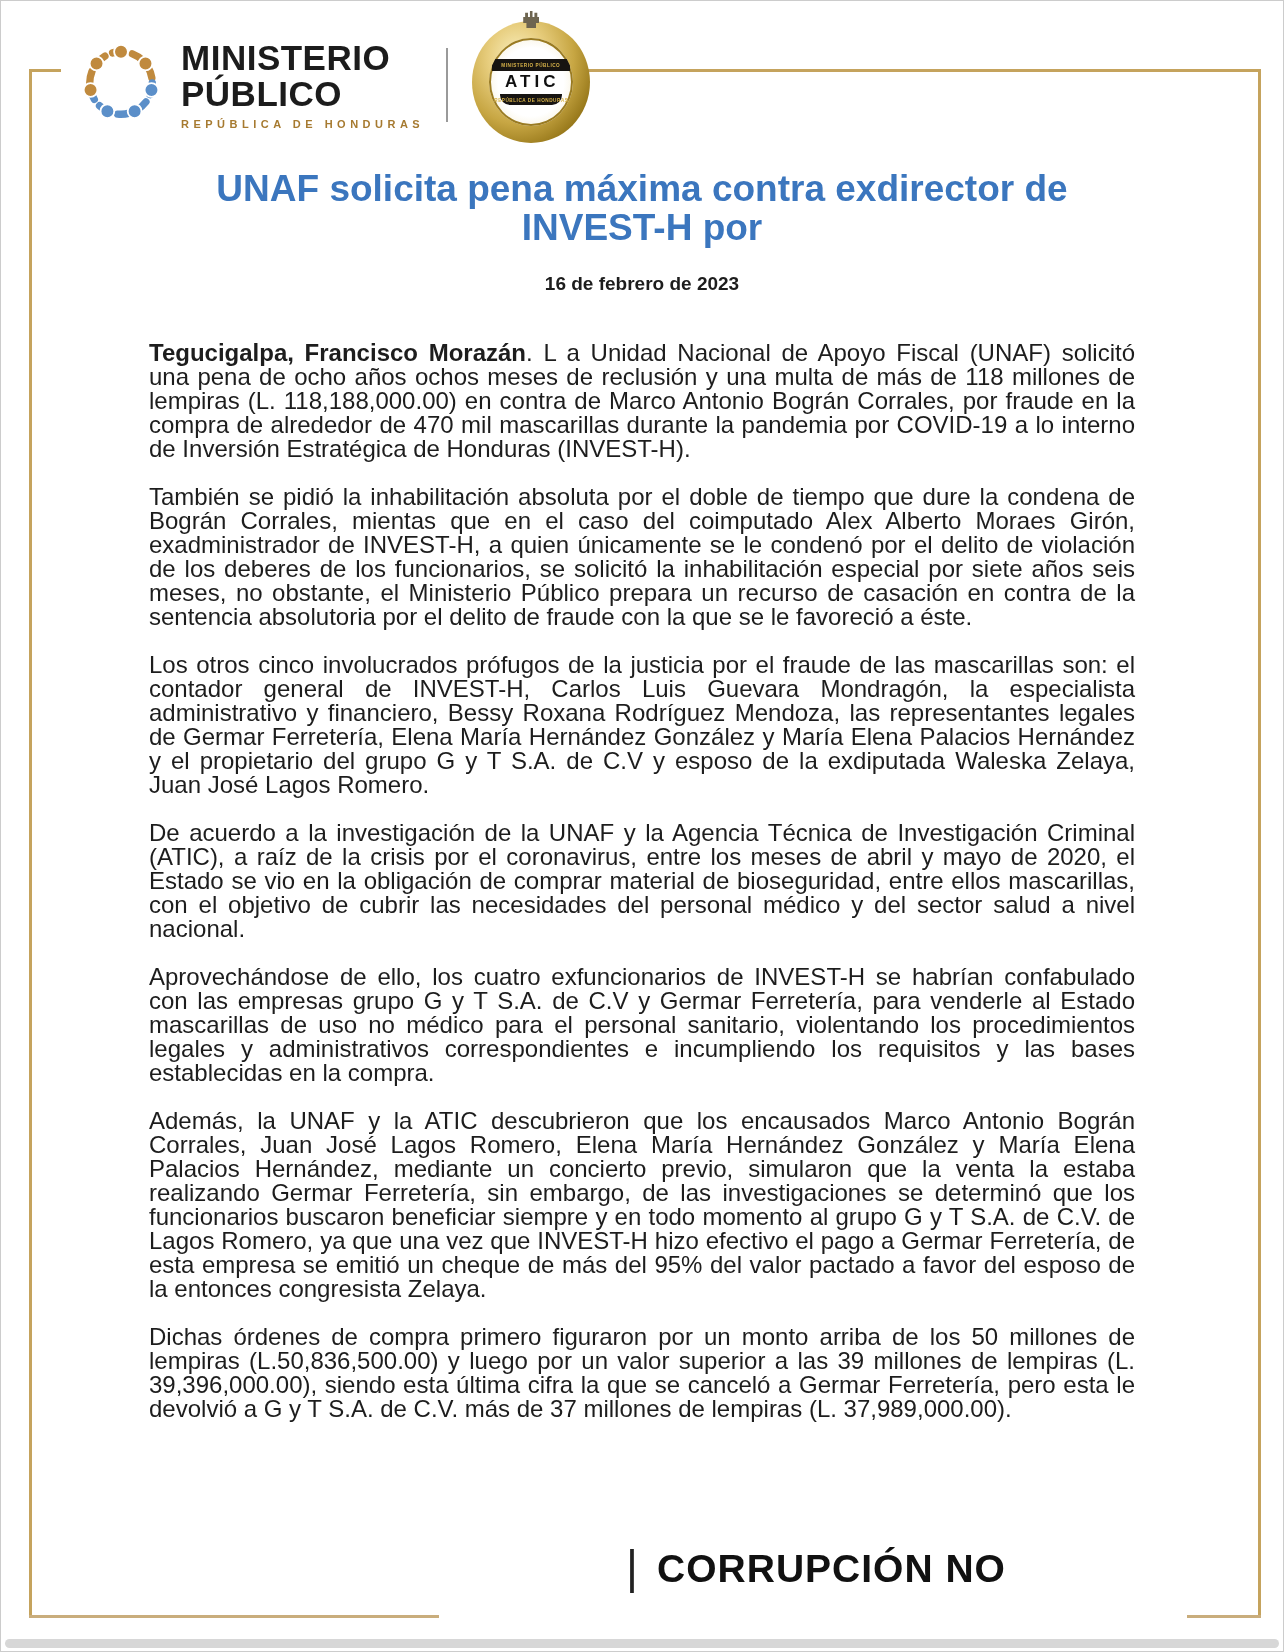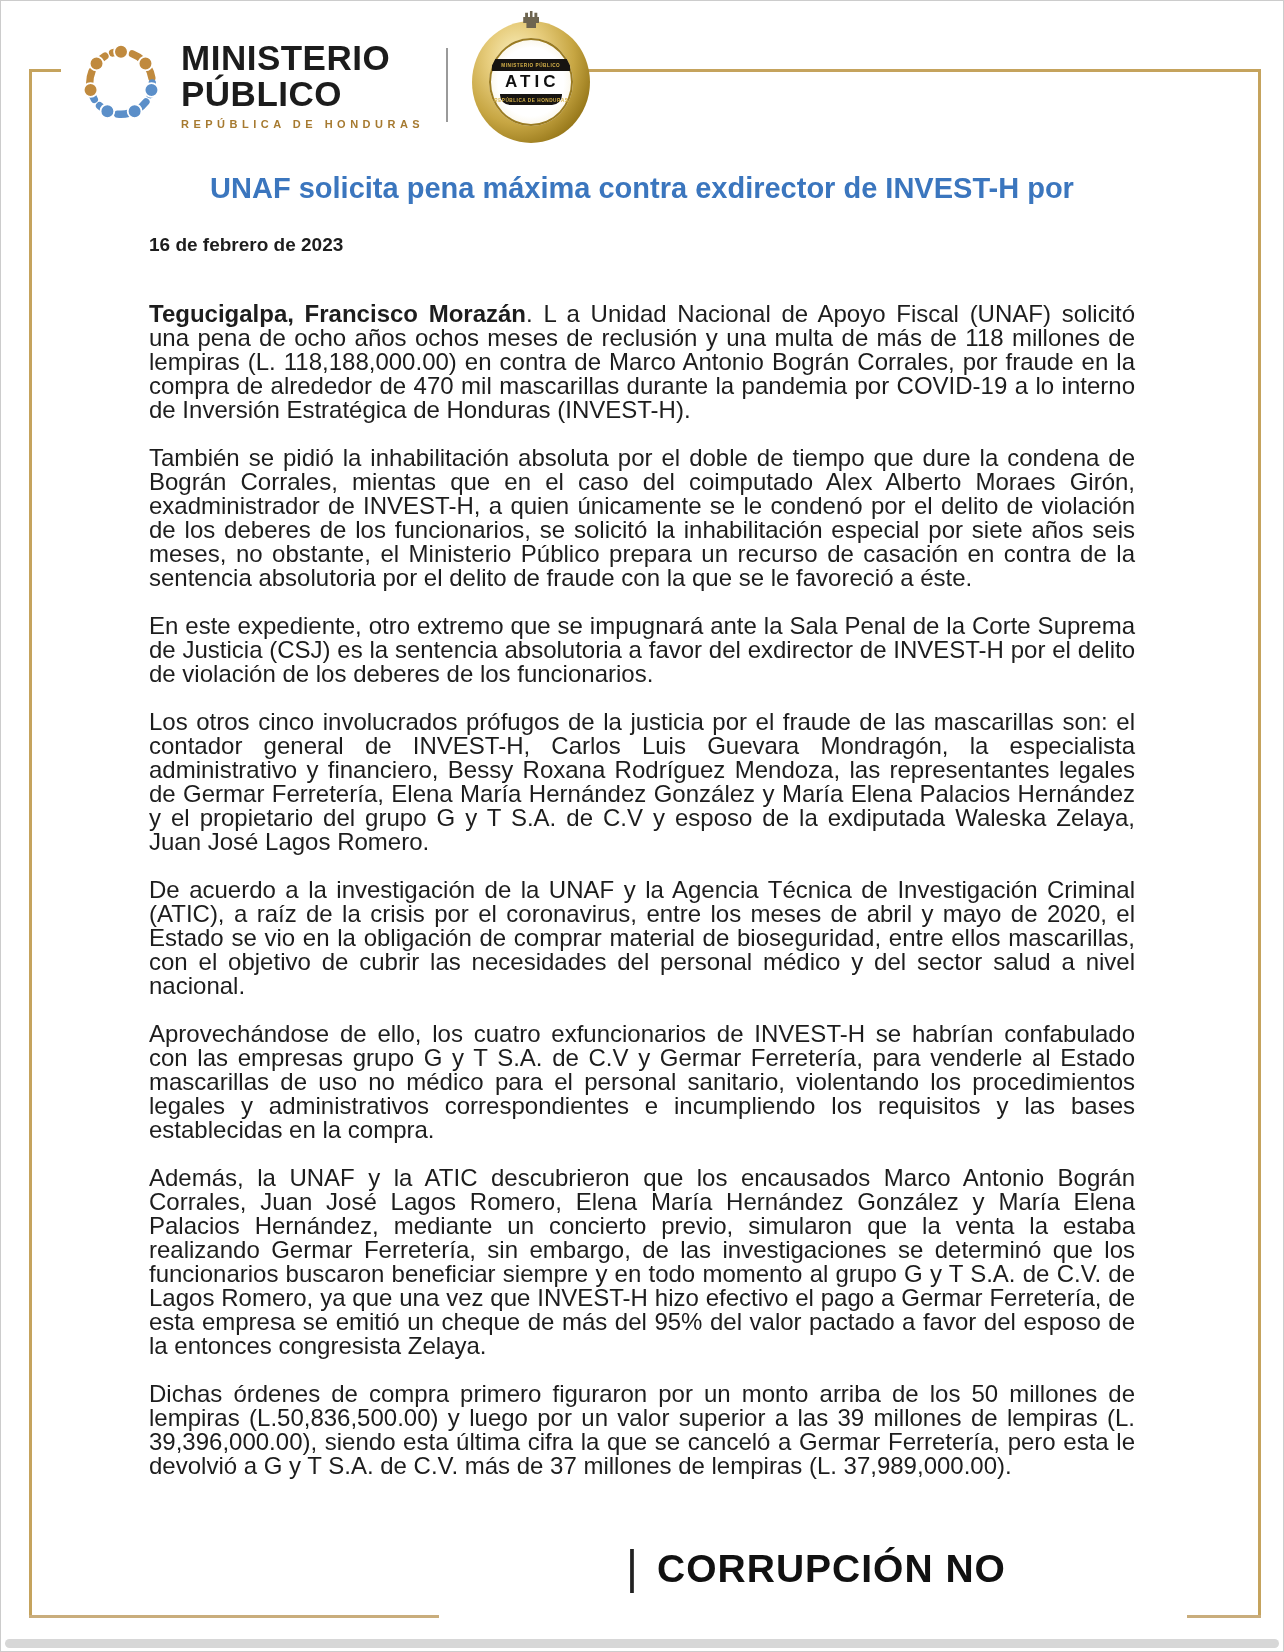--- a/index.html
+++ b/index.html
@@ -51,23 +51,23 @@
   .atic-strip { width:78px; height:12px; background:#171411; display:flex; align-items:center; justify-content:center; }
   .atic-strip.bottom { width:62px; height:11px; border-radius:0 0 10px 10px; }
   .atic-strip span { font-size:9px; color:#d9b44a; font-weight:700; letter-spacing:1px; white-space:nowrap; transform:scale(0.52); }
   .atic-label { font-size:17px; font-weight:900; letter-spacing:4px; color:#101010; margin:1px 0 2px 2px; }
 
   
   main { padding:0 148px; }
   h1 {
     margin:26px auto 0; max-width:1000px;
     text-align:center; color:#3B76BE;
-    font-size:29px; font-weight:700; line-height:39px;
+    font-size:37px; font-weight:700; line-height:39px;
   }
-  .date { margin-top:26px; text-align:left; font-size:19px; font-weight:700; }
+  .date { margin-top:26px; text-align:center; font-size:19px; font-weight:700; }
   p { font-size:24px; line-height:24px; text-align:justify; margin-top:24px; }
   p.first { margin-top:46px; }
   p strong { font-weight:700; }
 
   
   footer {
     position:absolute; left:0; right:0; top:1545px;
     display:flex; align-items:center; justify-content:center;
     padding-left:330px;
     font-size:39px; font-weight:700; letter-spacing:1px; color:#111;
@@ -131,21 +131,20 @@
   </header>
 
   <main>
     <h1>
       <span style="display:block">UNAF solicita pena máxima contra exdirector de INVEST-H por</span>
     </h1>
     <div class="date">16 de febrero de 2023</div>
 
     <p class="first"><strong>Tegucigalpa, Francisco Morazán</strong><span>. L a Unidad Nacional de Apoyo Fiscal (UNAF) solicitó una pena de ocho años ochos meses de reclusión y una multa de más de 118 millones de lempiras (L. 118,188,000.00) en contra de Marco Antonio Bográn Corrales, por fraude en la compra de alrededor de 470 mil mascarillas durante la pandemia por COVID-19 a lo interno de Inversión Estratégica de Honduras (INVEST-H).</span></p>
     <p>También se pidió la inhabilitación absoluta por el doble de tiempo que dure la condena de Bográn Corrales, mientas que en el caso del coimputado Alex Alberto Moraes Girón, exadministrador de INVEST-H, a quien únicamente se le condenó por el delito de violación de los deberes de los funcionarios, se solicitó la inhabilitación especial por siete años seis meses, no obstante, el Ministerio Público prepara un recurso de casación en contra de la sentencia absolutoria por el delito de fraude con la que se le favoreció a éste.</p>
-    <p>En este expediente, otro extremo que se impugnará ante la Sala Penal de la Corte Suprema de Justicia (CSJ) es la sentencia absolutoria a favor del exdirector de INVEST-H por el delito de violación de los deberes de los funcionarios.</p>
     <p>Los otros cinco involucrados prófugos de la justicia por el fraude de las mascarillas son: el contador general de INVEST-H, Carlos Luis Guevara Mondragón, la especialista administrativo y financiero, Bessy Roxana Rodríguez Mendoza, las representantes legales de Germar Ferretería, Elena María Hernández González y María Elena Palacios Hernández y el propietario del grupo G y T S.A. de C.V y esposo de la exdiputada Waleska Zelaya, Juan José Lagos Romero.</p>
     <p>De acuerdo a la investigación de la UNAF y la Agencia Técnica de Investigación Criminal (ATIC), a raíz de la crisis por el coronavirus, entre los meses de abril y mayo de 2020, el Estado se vio en la obligación de comprar material de bioseguridad, entre ellos mascarillas, con el objetivo de cubrir las necesidades del personal médico y del sector salud a nivel nacional.</p>
     <p>Aprovechándose de ello, los cuatro exfuncionarios de INVEST-H se habrían confabulado con las empresas grupo G y T S.A. de C.V y Germar Ferretería, para venderle al Estado mascarillas de uso no médico para el personal sanitario, violentando los procedimientos legales y administrativos correspondientes e incumpliendo los requisitos y las bases establecidas en la compra.</p>
     <p>Además, la UNAF y la ATIC descubrieron que los encausados Marco Antonio Bográn Corrales, Juan José Lagos Romero, Elena María Hernández González y María Elena Palacios Hernández, mediante un concierto previo, simularon que la venta la estaba realizando Germar Ferretería, sin embargo, de las investigaciones se determinó que los funcionarios buscaron beneficiar siempre y en todo momento al grupo G y T S.A. de C.V. de Lagos Romero, ya que una vez que INVEST-H hizo efectivo el pago a Germar Ferretería, de esta empresa se emitió un cheque de más del 95% del valor pactado a favor del esposo de la entonces congresista Zelaya.</p>
     <p>Dichas órdenes de compra primero figuraron por un monto arriba de los 50 millones de lempiras (L.50,836,500.00) y luego por un valor superior a las 39 millones de lempiras (L. 39,396,000.00), siendo esta última cifra la que se canceló a Germar Ferretería, pero esta le devolvió a G y T S.A. de C.V. más de 37 millones de lempiras (L. 37,989,000.00).</p>
   </main>
 
   <footer>
     <span class="sep">|</span>
     <span>CORRUPCIÓN NO</span>

